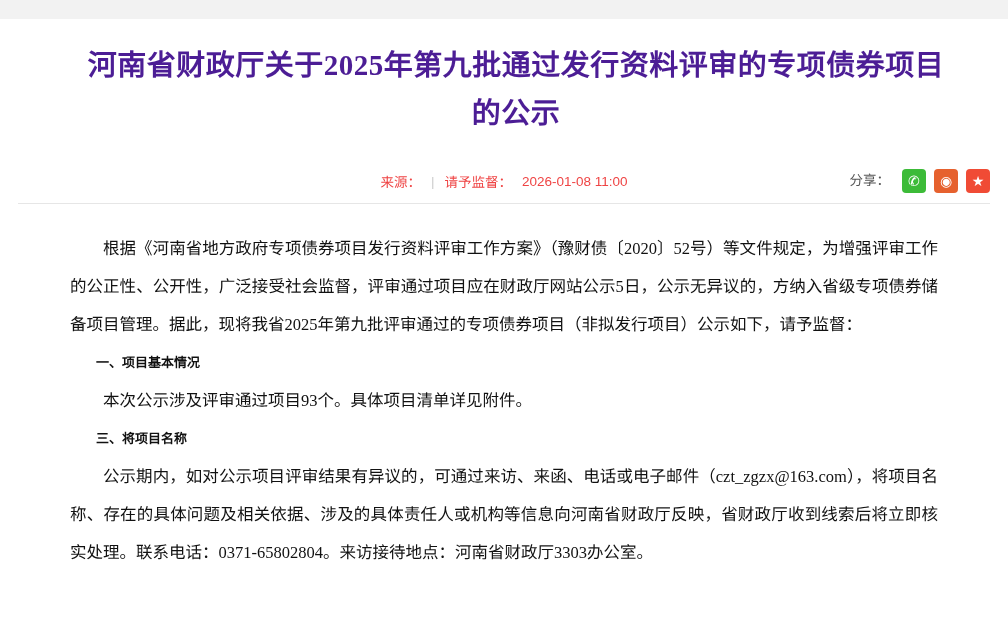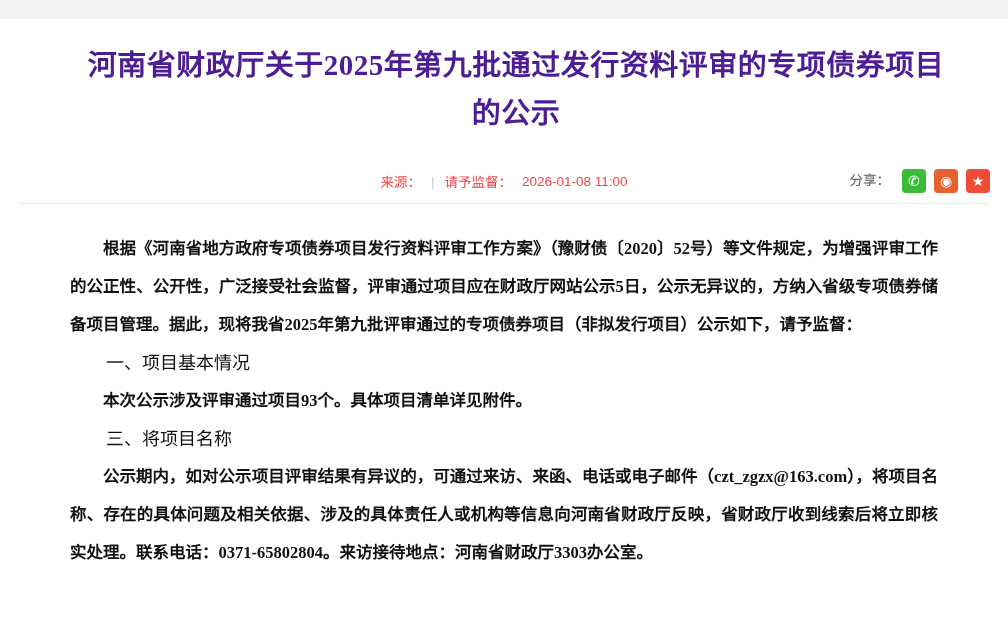--- a/index.html
+++ b/index.html
@@ -91,28 +91,27 @@
     font-size: 16.5px;
     color: #111111;
     line-height: 38px;
     text-align: justify;
   }
   .content p {
     margin: 0;
     text-indent: 2em;
   }
   .section-heading {
-    font-weight: normal;
+    font-weight: bold;
     text-indent: 2em;
     margin: 0;
-    font-size: 18px;
+    font-size: 13px;
   }
   .para {
     margin: 0;
-    font-weight: bold;
   }
 </style>
 </head>
 <body>
 
 <div class="page">
 
   <h1 class="title">河南省财政厅关于2025年第九批通过发行资料评审的专项债券项目的公示</h1>
 
   <div class="meta-bar">

